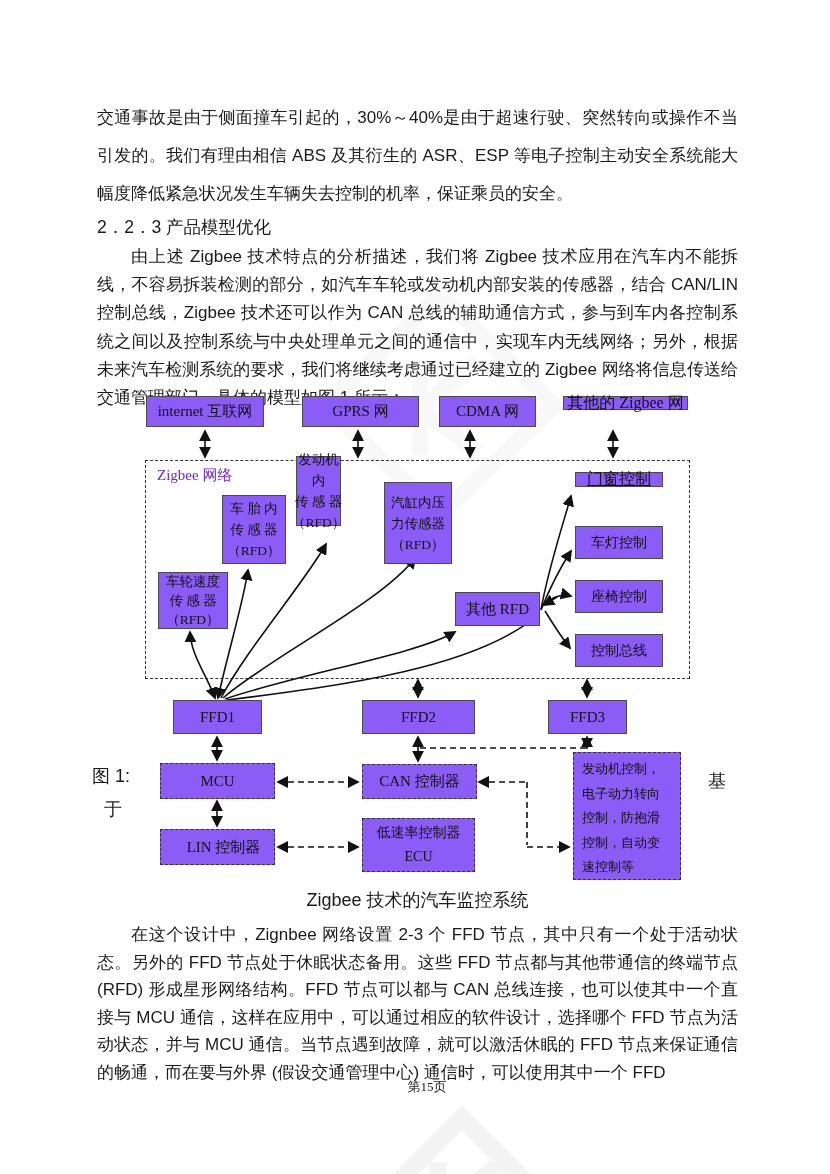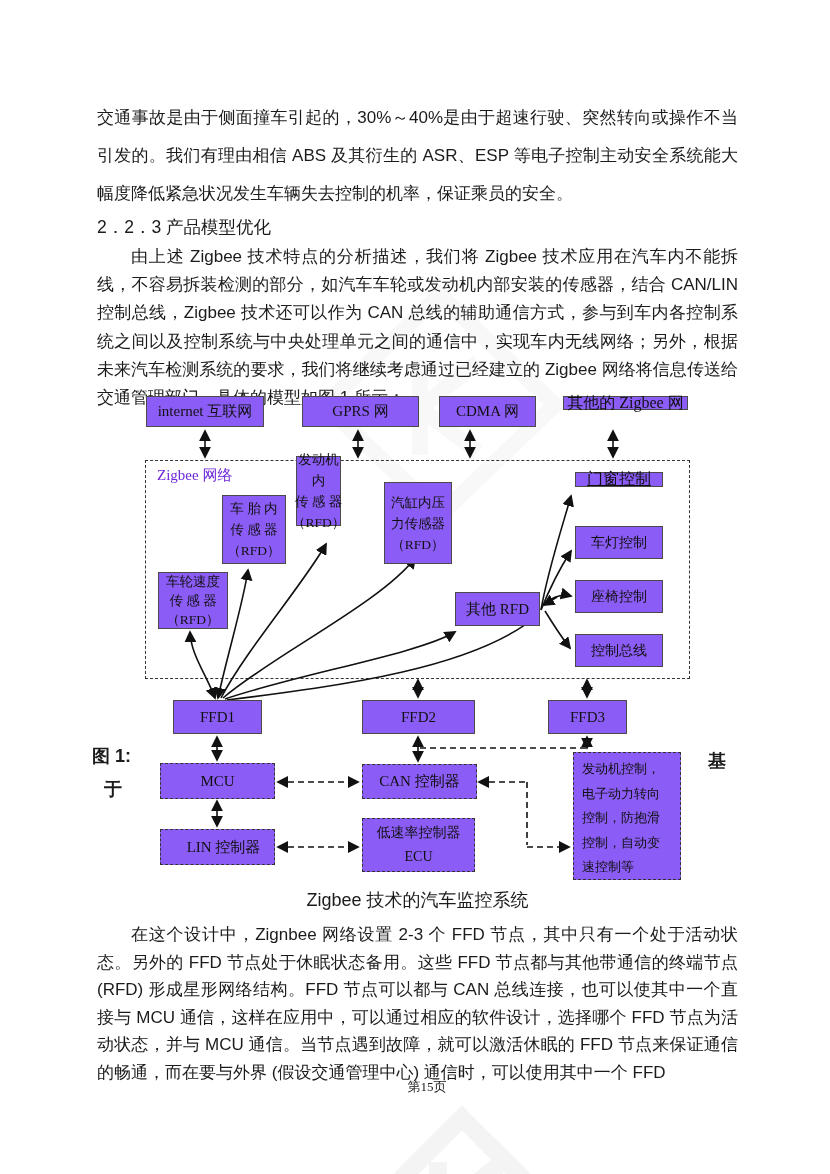--- a/index.html
+++ b/index.html
@@ -3,21 +3,21 @@
 <meta charset="utf-8">
 <style>
   html,body{margin:0;padding:0;}
   body{width:830px;height:1174px;background:#ffffff;position:relative;overflow:hidden;
        font-family:"Liberation Sans",sans-serif;color:#1b1b1b;}
   .para{position:absolute;left:97px;width:641px;font-size:17px;text-align:justify;color:#1b1b1b;}
   .p1{top:99px;line-height:38px;}
   .p2{top:243px;line-height:28.2px;text-indent:2em;}
   .p3{top:921px;line-height:27.6px;text-indent:2em;}
   .heading{position:absolute;left:97px;top:215px;font-size:17.5px;font-weight:400;}
-  .figside{position:absolute;font-size:18px;font-weight:700;color:#1b1b1b;}
+  .figside{position:absolute;font-size:18px;font-weight:400;color:#1b1b1b;margin-top:20px;}
   .figtitle{position:absolute;left:97px;top:888px;width:641px;text-align:center;font-size:18px;color:#1b1b1b;}
   .footer{position:absolute;left:0;top:1078px;width:830px;text-align:center;
           font-family:"Liberation Serif",serif;font-size:13px;color:#222;margin-left:12px;}
   
   .box{position:absolute;box-sizing:border-box;background:#8b5cf6;z-index:2;
        display:flex;align-items:center;justify-content:center;text-align:center;
        font-family:"Liberation Serif",serif;color:#111;white-space:pre-line;}
   .solid{border:1.5px solid #4a4a4a;}
   .dashedb{border:1.5px dashed #333;}
   .container{position:absolute;left:145px;top:460px;width:543px;height:217px;

